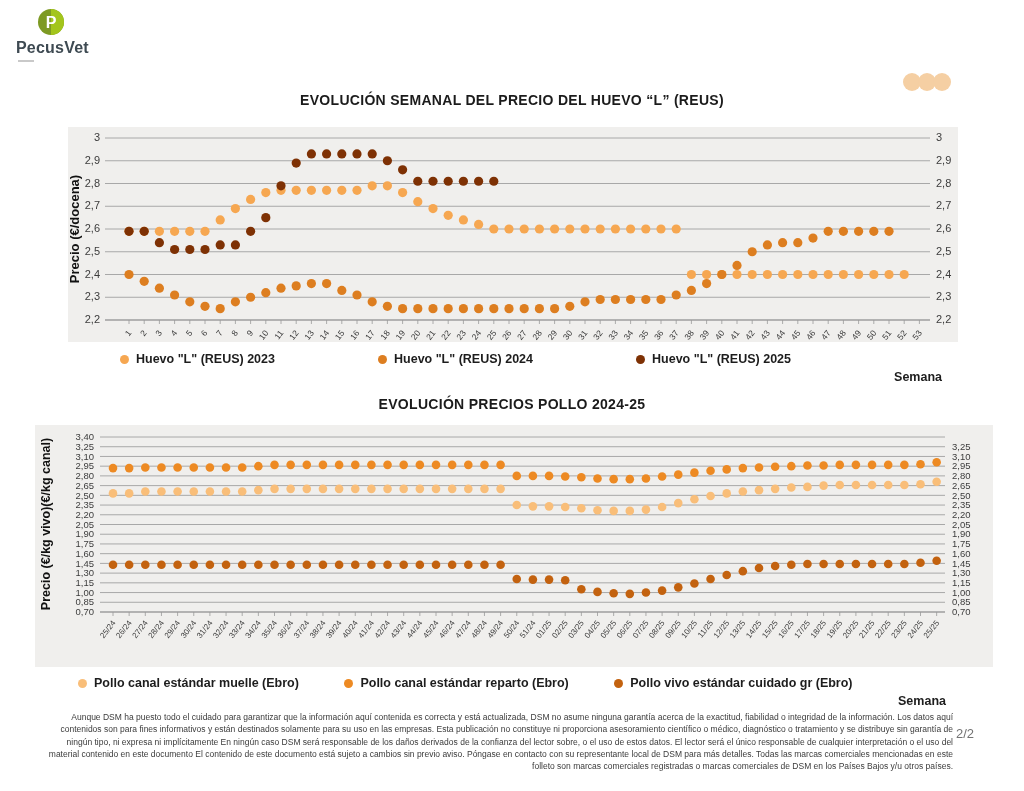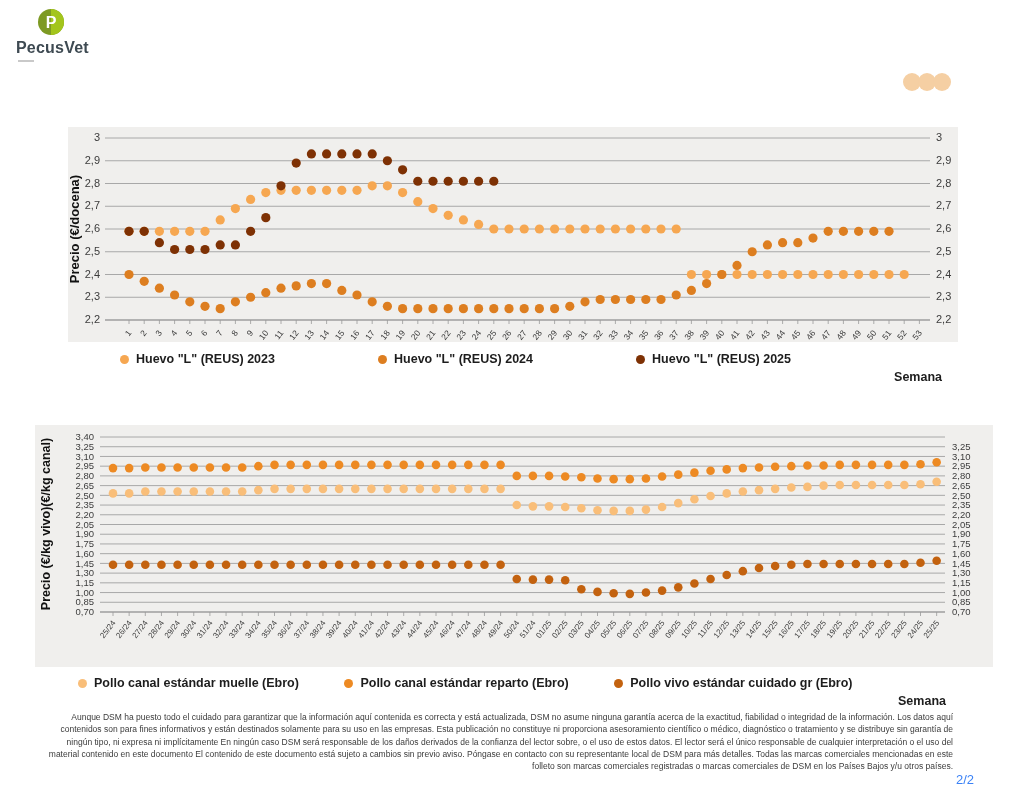--- a/index.html
+++ b/index.html
@@ -21,21 +21,21 @@
   #chart2-svg{left:28px;top:420px;}
   .legend{position:absolute;display:flex;align-items:center;justify-content:space-between;
           font-size:12.5px;font-weight:bold;color:#1d1d1d;}
   #legend1{left:120px;top:349px;width:822px;height:20px;}
   #legend2{left:78px;top:673px;width:868px;height:20px;text-align:center;}
   .legend-item{display:flex;align-items:center;white-space:nowrap;}
   .legend-dot{width:9px;height:9px;border-radius:50%;margin-right:7px;flex:0 0 auto;}
   .semana{white-space:nowrap;margin-top:35px;}
   .footer{position:absolute;left:45px;top:711px;width:908px;font-size:8.5px;line-height:1.45;
           color:#3b3b3b;text-align:right;}
-  .page-num{position:absolute;left:956px;top:726px;font-size:13px;color:#3b82f6;margin-top:46px;}
+  .page-num{position:absolute;left:956px;top:726px;font-size:13px;color:#737373;}
 </style>
 </head>
 <body>
 
 <div class="page">
 
   <div class="logo">
     <svg class="logo-icon" width="28" height="28" viewBox="0 0 28 28">
       <circle cx="14" cy="14" r="13" fill="#7D9A23"></circle>
       <path d="M14 1 A13 13 0 0 1 14 27 Z" fill="#A3C51C"></path>
@@ -44,20 +44,21 @@
     <div class="logo-text">PecusVet</div>
     <div class="logo-sub"></div>
   </div>
 
   <div class="top-dots">
     <span></span>
     <span></span>
     <span></span>
   </div>
 
+  <div class="chart-title" id="title1">EVOLUCIÓN SEMANAL DEL PRECIO DEL HUEVO “L” (REUS)</div>
   <svg class="chart-svg" id="chart1-svg" width="940" height="250">
       <rect x="8" y="7" width="890" height="215" fill="#F0EFED"></rect>
       <g>
         <line x1="45" x2="870" y1="18" y2="18" stroke="#A8A8A8" stroke-width="1"></line>
         <line x1="45" x2="870" y1="40.75000000000003" y2="40.75000000000003" stroke="#A8A8A8" stroke-width="1"></line>
         <line x1="45" x2="870" y1="63.50000000000005" y2="63.50000000000005" stroke="#A8A8A8" stroke-width="1"></line>
         <line x1="45" x2="870" y1="86.24999999999997" y2="86.24999999999997" stroke="#A8A8A8" stroke-width="1"></line>
         <line x1="45" x2="870" y1="109" y2="109" stroke="#A8A8A8" stroke-width="1"></line>
         <line x1="45" x2="870" y1="131.75000000000003" y2="131.75000000000003" stroke="#A8A8A8" stroke-width="1"></line>
         <line x1="45" x2="870" y1="154.50000000000006" y2="154.50000000000006" stroke="#A8A8A8" stroke-width="1"></line>
@@ -340,20 +341,21 @@
         <span class="legend-dot" style="background: rgb(221, 126, 32);"></span>
         <span>Huevo "L" (REUS) 2024</span>
       </div>
       <div class="legend-item">
         <span class="legend-dot" style="background: rgb(126, 49, 4);"></span>
         <span>Huevo "L" (REUS) 2025</span>
       </div>
       <span class="semana">Semana</span>
     </div>
 
+  <div class="chart-title" id="title2">EVOLUCIÓN PRECIOS POLLO 2024-25</div>
   <svg class="chart-svg" id="chart2-svg" width="970" height="255">
       <rect x="7" y="5" width="958" height="242" fill="#F0EFED"></rect>
       <g>
         <line x1="72" x2="917" y1="17" y2="17" stroke="#A8A8A8" stroke-width="1"></line>
         <line x1="72" x2="917" y1="26.722222222222214" y2="26.722222222222214" stroke="#A8A8A8" stroke-width="1"></line>
         <line x1="72" x2="917" y1="36.44444444444443" y2="36.44444444444443" stroke="#A8A8A8" stroke-width="1"></line>
         <line x1="72" x2="917" y1="46.16666666666665" y2="46.16666666666665" stroke="#A8A8A8" stroke-width="1"></line>
         <line x1="72" x2="917" y1="55.88888888888889" y2="55.88888888888889" stroke="#A8A8A8" stroke-width="1"></line>
         <line x1="72" x2="917" y1="65.61111111111111" y2="65.61111111111111" stroke="#A8A8A8" stroke-width="1"></line>
         <line x1="72" x2="917" y1="75.33333333333331" y2="75.33333333333331" stroke="#A8A8A8" stroke-width="1"></line>

